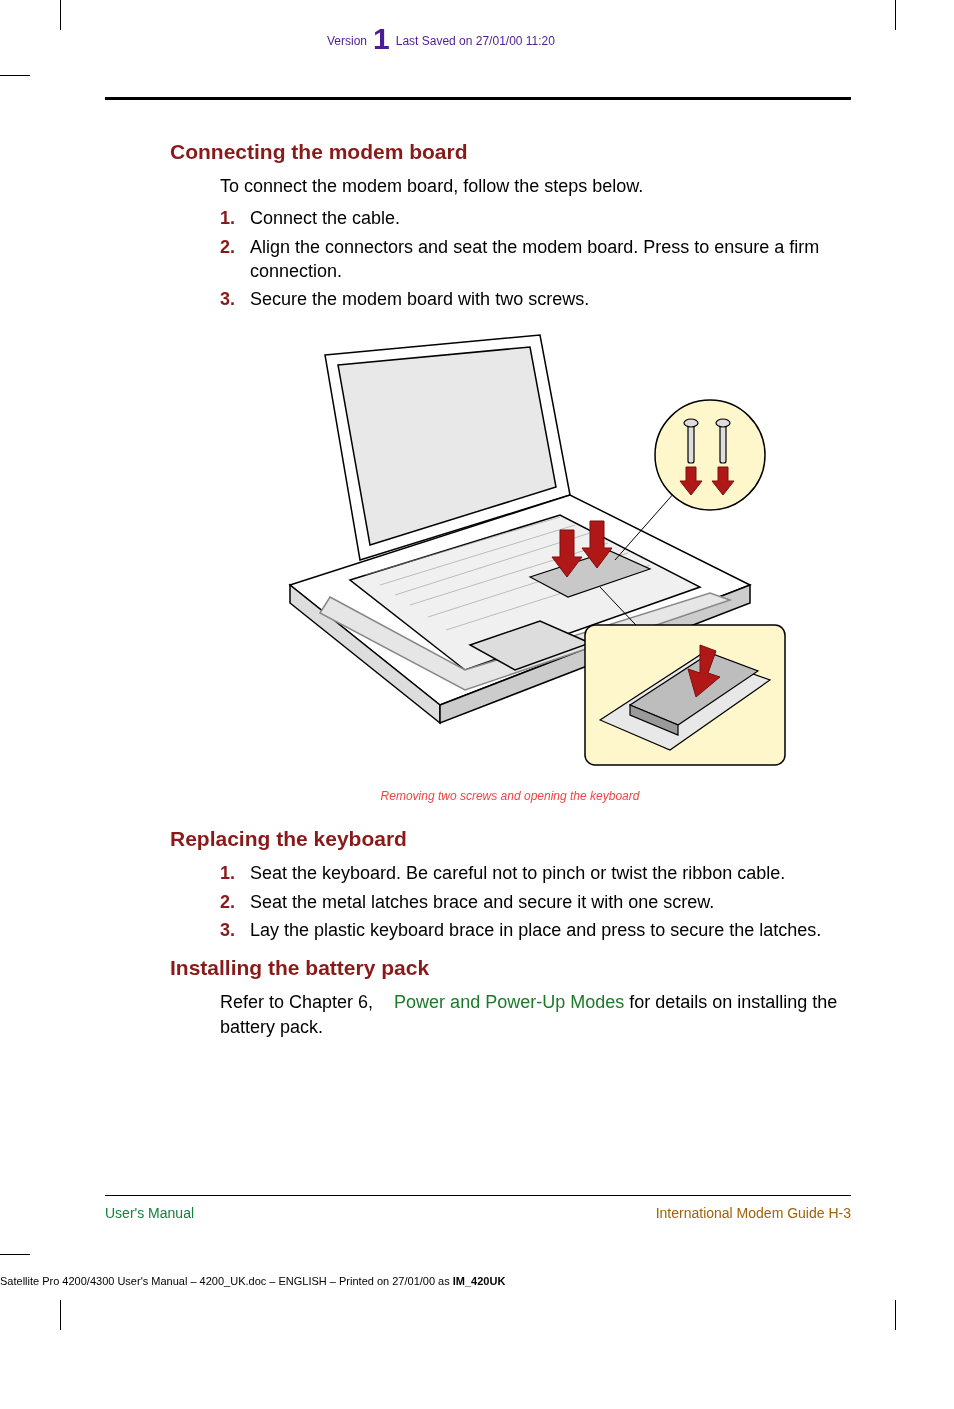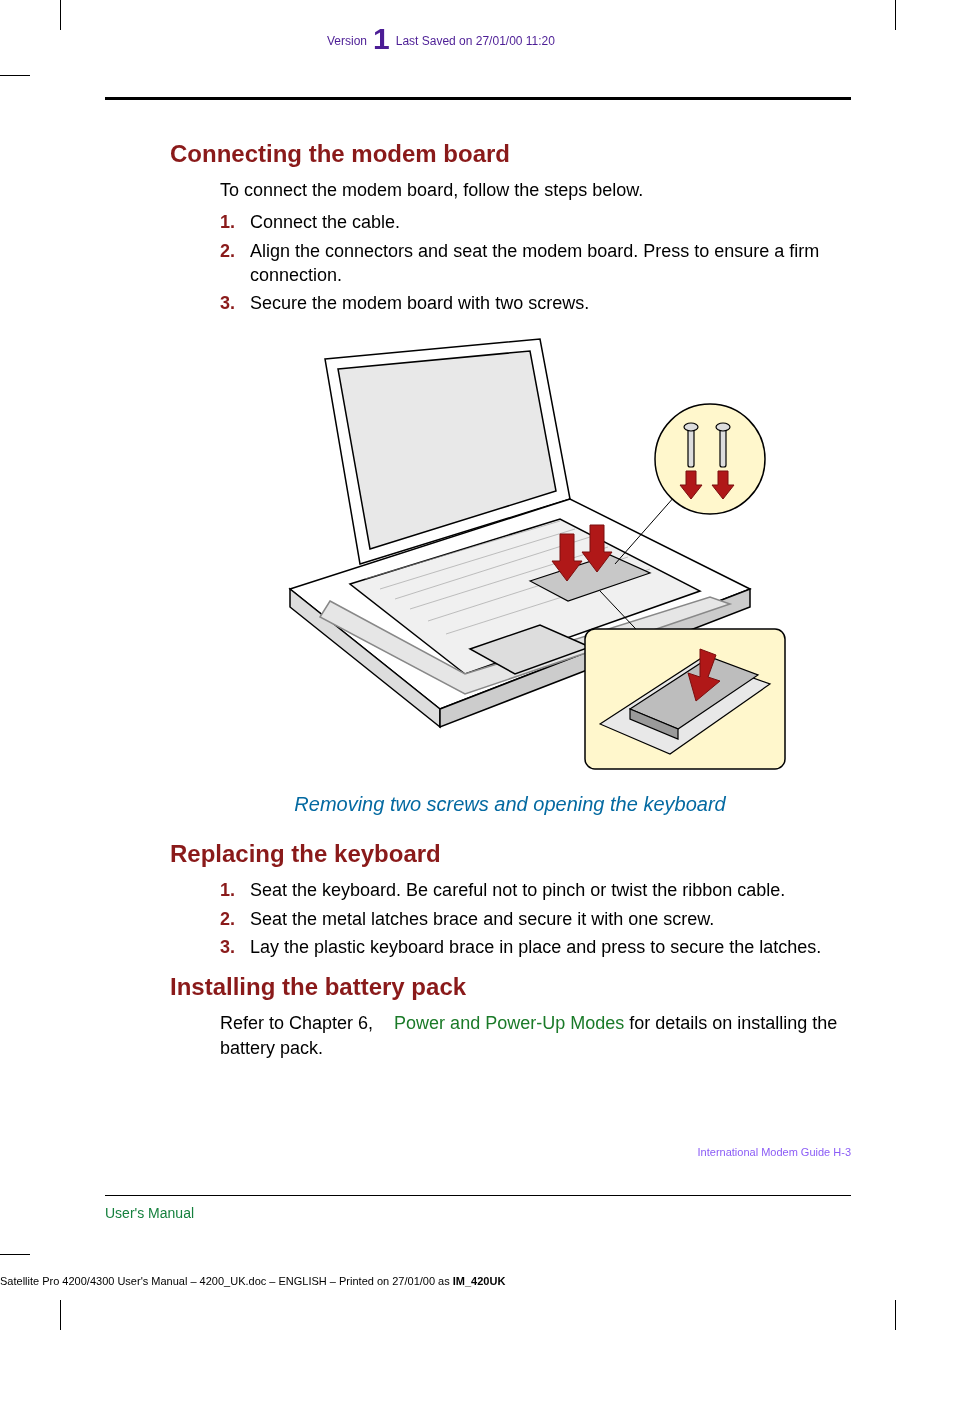--- a/index.html
+++ b/index.html
@@ -11,35 +11,35 @@
   .crop.h { height: 1px; width: 30px; }
   .crop.v { width: 1px; height: 30px; }
 
   .header-line { position: absolute; left: 327px; top: 20px; font-size: 12px; color: #4c1d95; display: flex; align-items: baseline; gap: 6px; }
   .header-line .big1 { font-size: 30px; font-weight: bold; line-height: 1; position: relative; top: 4px; }
 
   .top-rule { position: absolute; left: 105px; top: 97px; width: 746px; height: 3px; background: #000; }
 
   .content { position: absolute; left: 170px; top: 140px; width: 680px; }
 
-  h2.sec { color: #8a1a1a; font-size: 24px; font-weight: bold; margin-bottom: 10px; }
+  h2.sec { color: #8a1a1a; font-size: 21px; font-weight: bold; margin-bottom: 10px; }
   p.intro { font-size: 18px; margin: 8px 0 8px 50px; line-height: 1.35; }
   ol.steps { list-style: none; margin: 0 0 14px 50px; }
   ol.steps li { display: flex; align-items: flex-start; gap: 12px; font-size: 18px; line-height: 1.35; margin: 4px 0; }
   ol.steps li .num { color: #8a1a1a; font-weight: bold; min-width: 18px; }
-  .caption { color: #0369a1; font-style: italic; font-size: 20px; text-align: center; margin: 14px 0 24px 0; }
+  .caption { color: #ef4444; font-style: italic; font-size: 12px; text-align: center; margin: 14px 0 24px 0; }
   .xref { color: #1a7a28; margin-left: 16px; }
 
   
   .figure { width: 560px; height: 450px; margin: 10px auto 0 auto; position: relative; }
   .figure svg { width: 100%; height: 100%; }
 
   .bottom-rule { position: absolute; left: 105px; top: 1195px; width: 746px; height: 1px; background: #000; }
   .footer-left { position: absolute; left: 105px; top: 1205px; color: #15803d; font-size: 14px; }
-  .footer-right { position: absolute; right: 103px; top: 1146px; color: #8b5cf6; font-size: 11px; }
+  .footer-right { position: absolute; right: 103px; top: 1205px; color: #a16207; font-size: 14px; }
 
   .imprint { position: absolute; left: 0; right: 0; top: 1275px; text-align: left; font-size: 11px; color: #000; }
   .imprint .code { font-weight: bold; }
 </style>
 </head>
 <body>
 
 <div class="page">
 
   <div class="crop h" style="left:0; top:75px;"></div>

